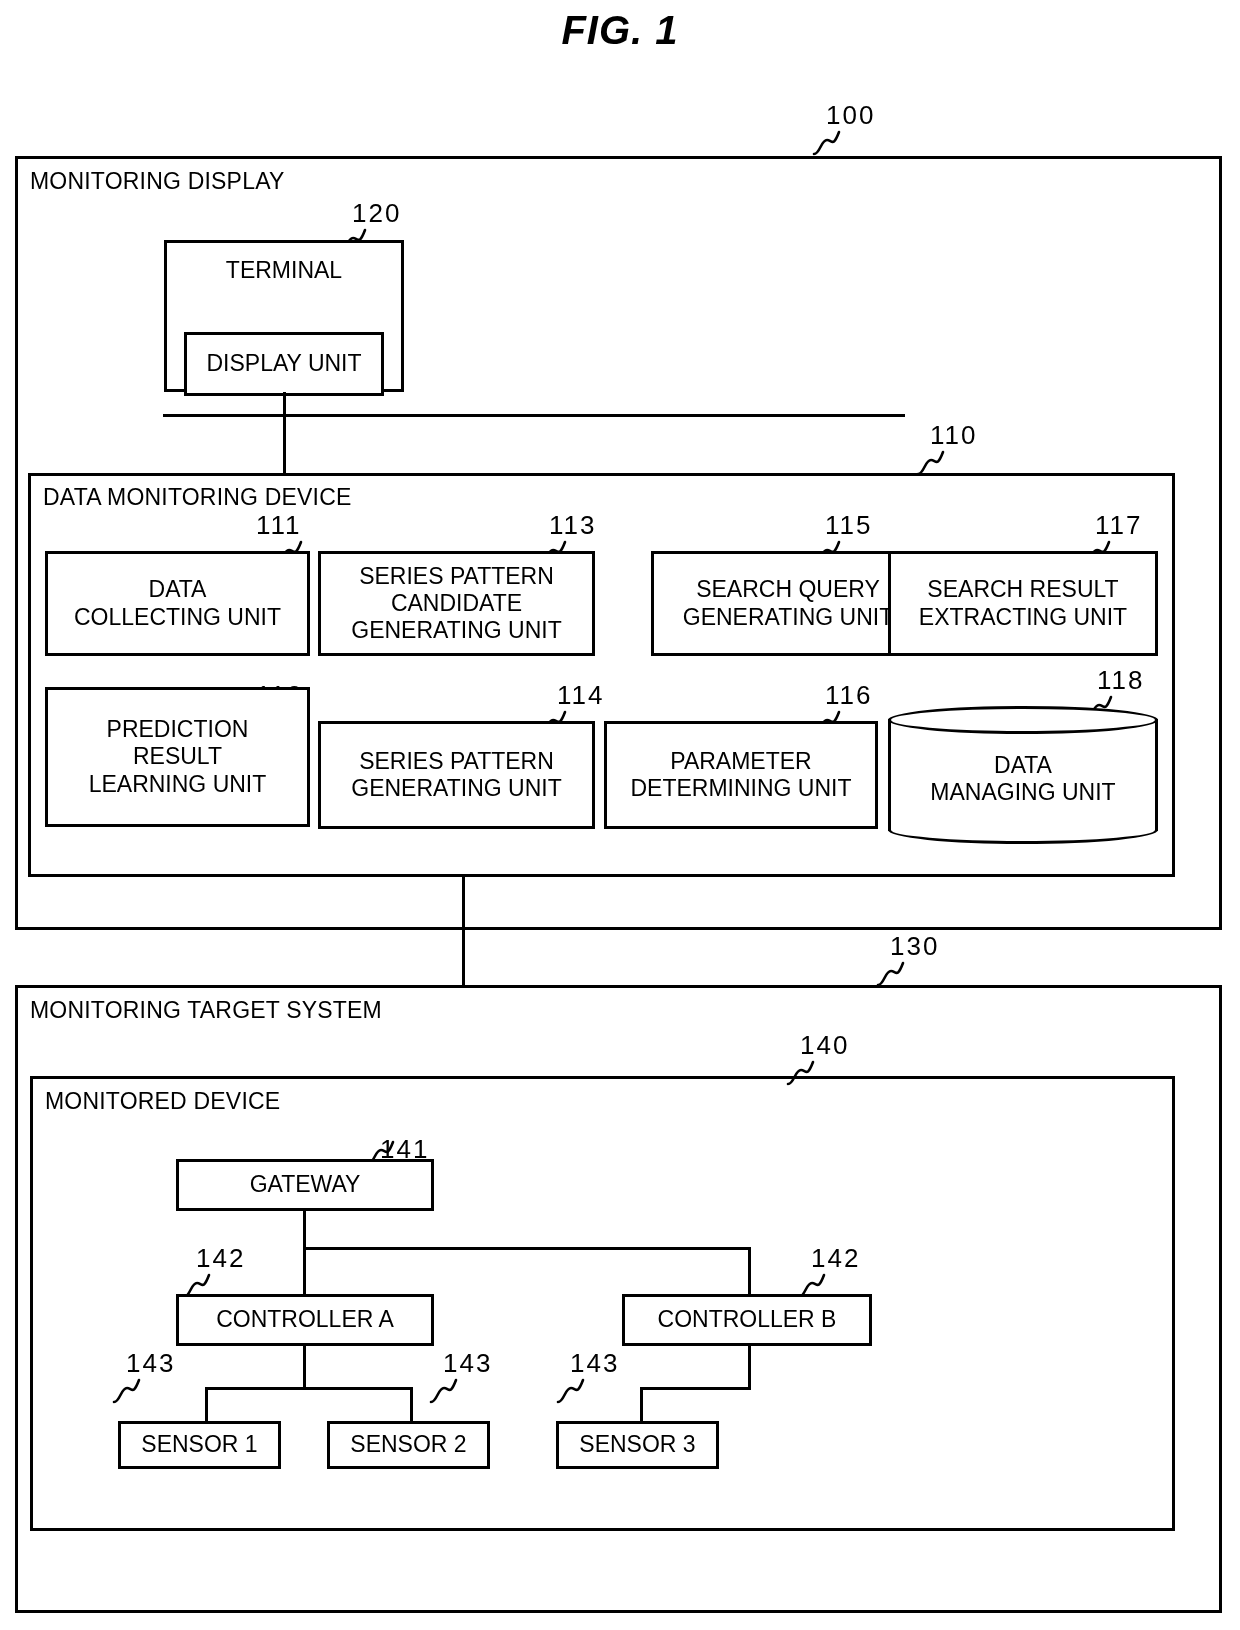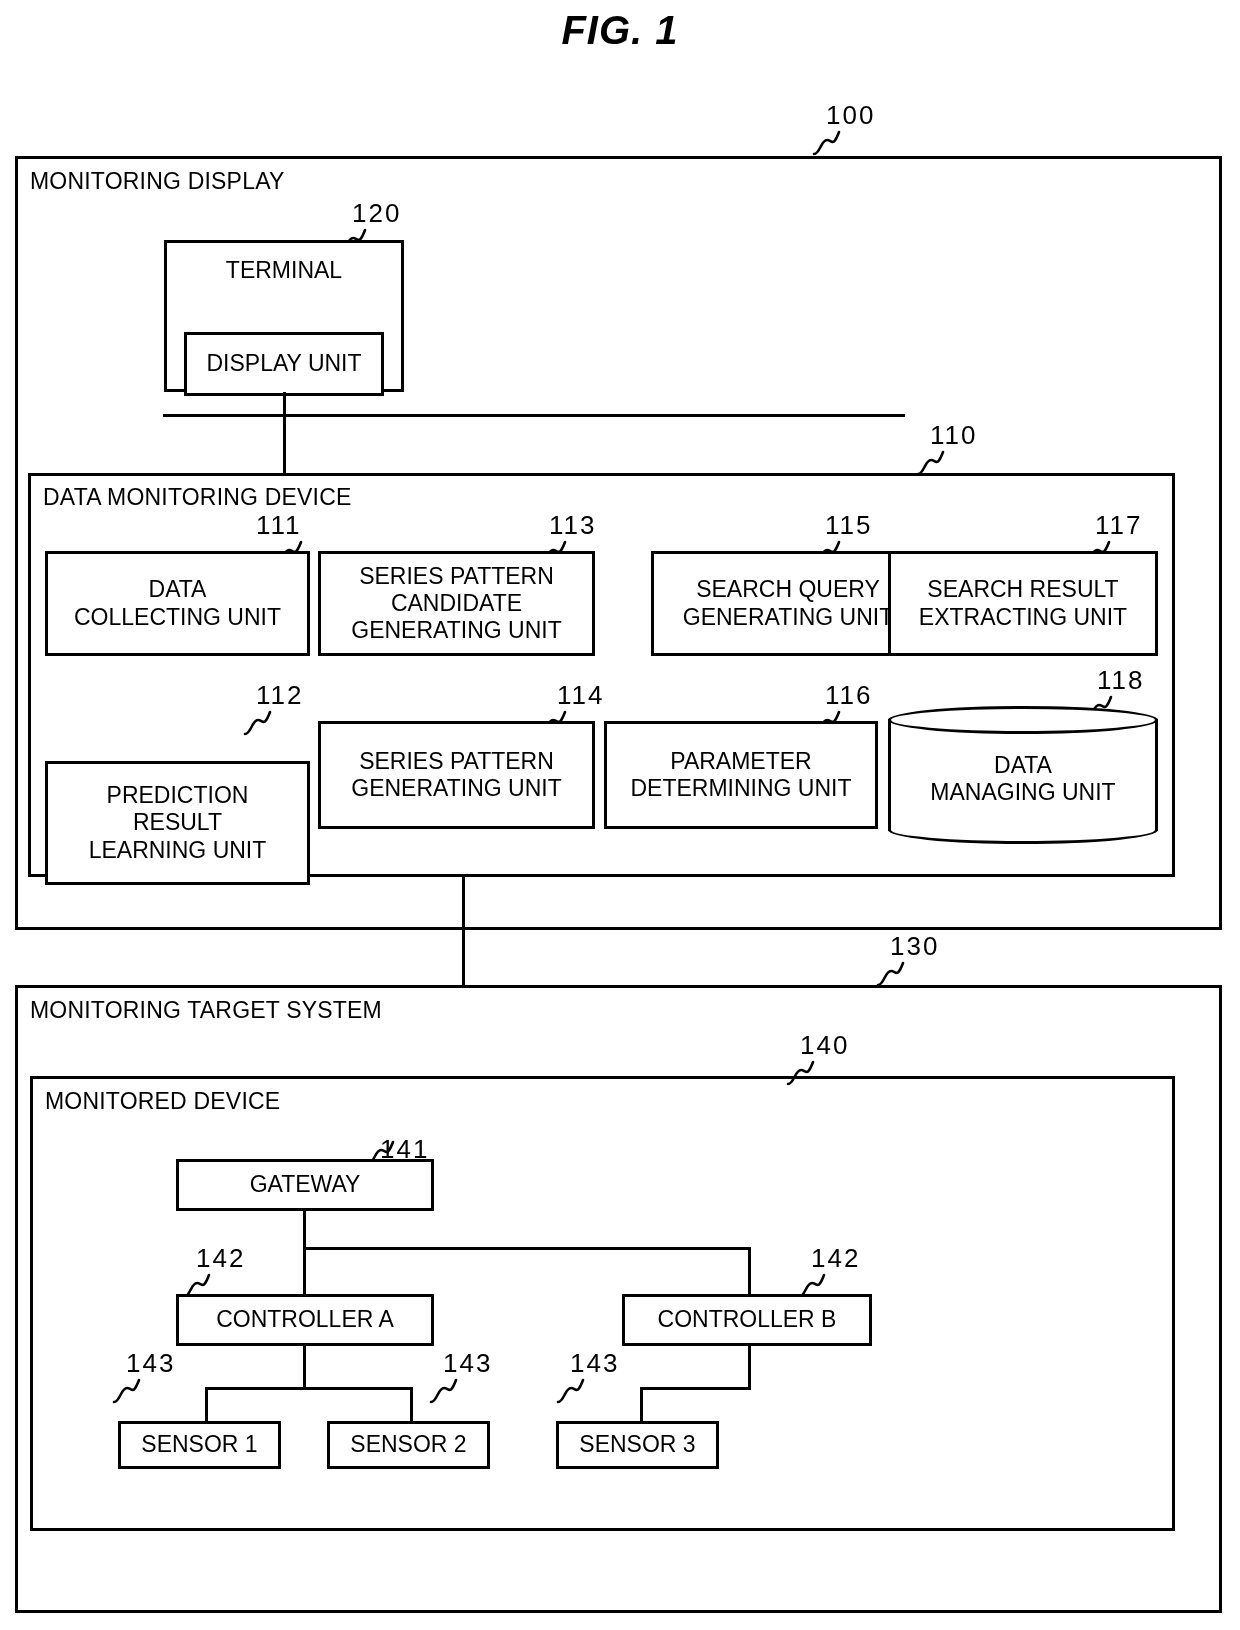--- a/index.html
+++ b/index.html
@@ -238,21 +238,21 @@
       <path d="M2 26 C8 26, 9 12, 15 12 C20 12, 21 20, 27 4" stroke="#000" stroke-width="2.6" fill="none" stroke-linecap="round"></path>
     </svg>
 </div>
 <div class="ref" style="left:1097px; top:665px;">118</div>
 <div class="leader" style="left:1084px; top:693px;">
   <svg width="34" height="28" viewBox="0 0 34 28">
       <path d="M2 26 C8 26, 9 12, 15 12 C20 12, 21 20, 27 4" stroke="#000" stroke-width="2.6" fill="none" stroke-linecap="round"></path>
     </svg>
 </div>
 
-<div class="box" style="left:45px; top:761px; width:265px; height:124px;">
+<div class="box" style="left:45px; top:687px; width:265px; height:140px;">
   <span>
     <span>PREDICTION</span>
     <span>RESULT</span>
     <span>LEARNING UNIT</span>
   </span>
 </div>
 <div class="box" style="left:318px; top:721px; width:277px; height:108px;">
   <span>
     <span>SERIES PATTERN</span>
     <span>GENERATING UNIT</span>

